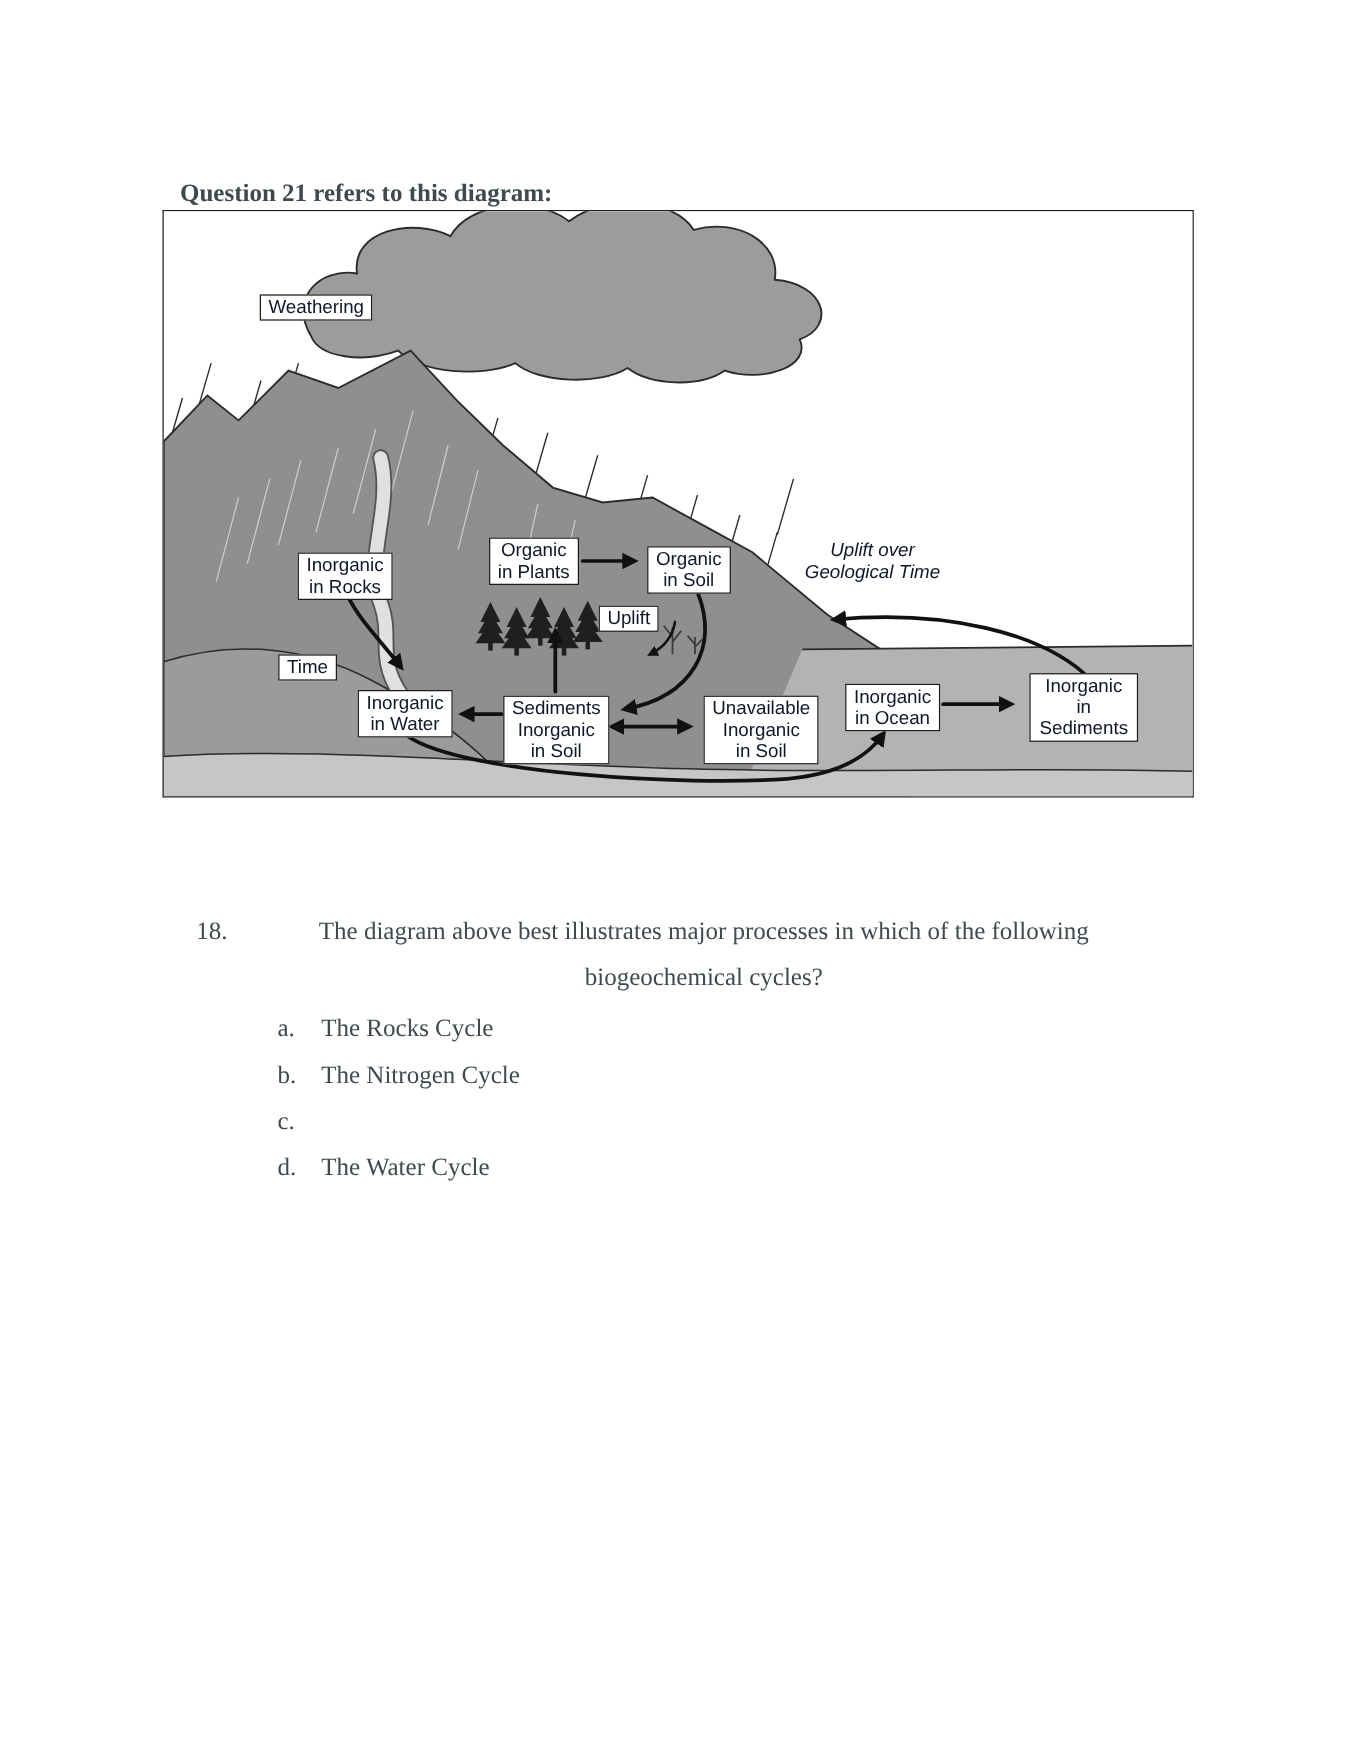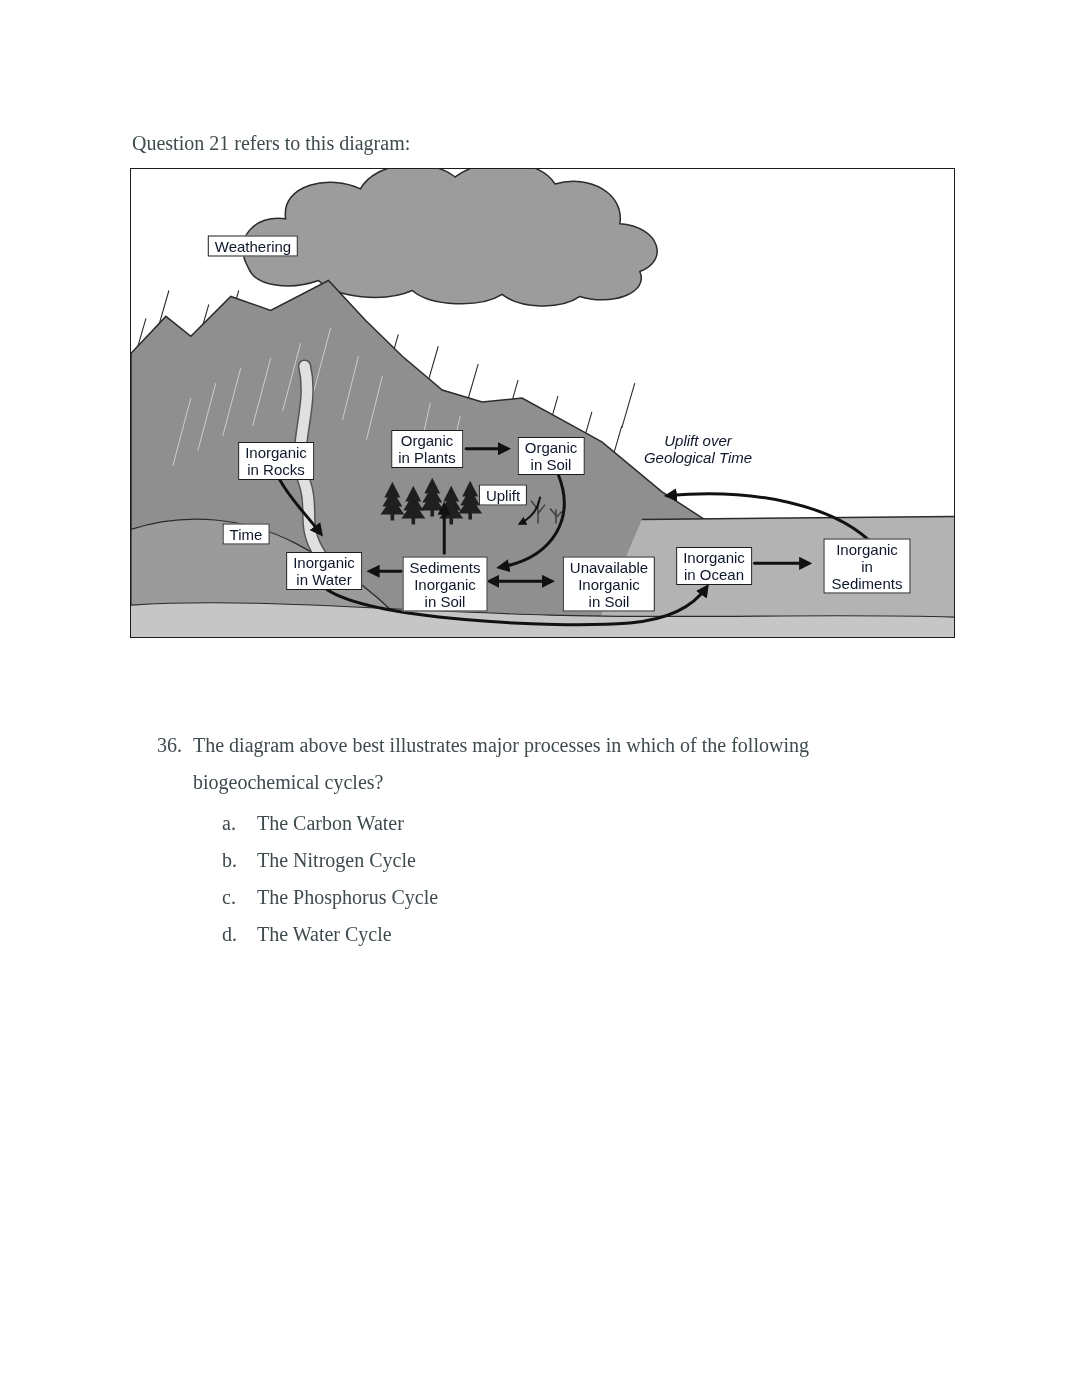--- a/index.html
+++ b/index.html
@@ -1,40 +1,40 @@
 <!DOCTYPE html>
 <html><head>
 <meta charset="utf-8">
 <style>
   html,body { margin:0; padding:0; background:#ffffff; }
   .page {
     position:relative; width:1080px; height:1397px; background:#ffffff;
     font-family:"Liberation Serif", serif; color:#3e4a4e; overflow:hidden;
   }
-  .intro { position:absolute; left:130px; top:130px; margin:2px; font-size:20px; }
+  .intro { position:absolute; left:130px; top:130px; margin:14px; font-size:20px;font-weight:bold; }
 
   .diagram {
     position:absolute; left:130px; top:168px; width:825px; height:470px;
     border:1.5px solid #1c1c1c; box-sizing:border-box; background:#fff;
   }
   .diagram svg { position:absolute; left:0; top:0; width:100%; height:100%; display:block; }
 
   .dlabel {
     position:absolute; transform:translate(-50%,-50%);
     background:#ffffff; border:1.3px solid #1c1c1c;
     padding:1px 6px; font-family:"Liberation Sans", sans-serif;
     font-size:15px; line-height:17px; text-align:center;
     white-space:pre-line; color:#0f172a; z-index:2;
   }
   .dlabel.plain { background:transparent; border:none;font-style:italic; }
 
   .question { position:absolute; left:157px; top:727px; width:800px; }
   .qrow { display:flex; font-size:20px; line-height:37px; }
   .qnum { width:36px; flex:none; }
-  .qtext { max-width:740px; }
+  .qtext { max-width:740px;text-align:center; }
   .options { margin-top:4px; margin-left:65px; }
   .option { display:flex; font-size:20px; line-height:37px; }
   .letter { width:35px; flex:none; }
 </style>
 </head>
 <body>
 
 <div class="page">
 
   <p class="intro">Question 21 refers to this diagram:</p>
@@ -127,35 +127,34 @@
 Inorganic
 in Soil</div>
     <div class="dlabel" style="left:583px; top:397px">Inorganic
 in Ocean</div>
     <div class="dlabel" style="left:736px; top:397px">Inorganic
 in Sediments</div>
   </div>
 
   <div class="question">
     <div class="qrow">
-      <span class="qnum">36.</span>
+      <span class="qnum">18.</span>
       <span class="qtext">The diagram above best illustrates major processes in which of the following biogeochemical cycles?</span>
     </div>
     <div class="options">
       <div class="option">
         <span class="letter">a.</span>
-        <span class="otext">The Carbon Water</span>
+        <span class="otext">The Rocks Cycle</span>
       </div>
       <div class="option">
         <span class="letter">b.</span>
         <span class="otext">The Nitrogen Cycle</span>
       </div>
       <div class="option">
         <span class="letter">c.</span>
-        <span class="otext">The Phosphorus Cycle</span>
       </div>
       <div class="option">
         <span class="letter">d.</span>
         <span class="otext">The Water Cycle</span>
       </div>
     </div>
   </div>
 
 </div>
 

